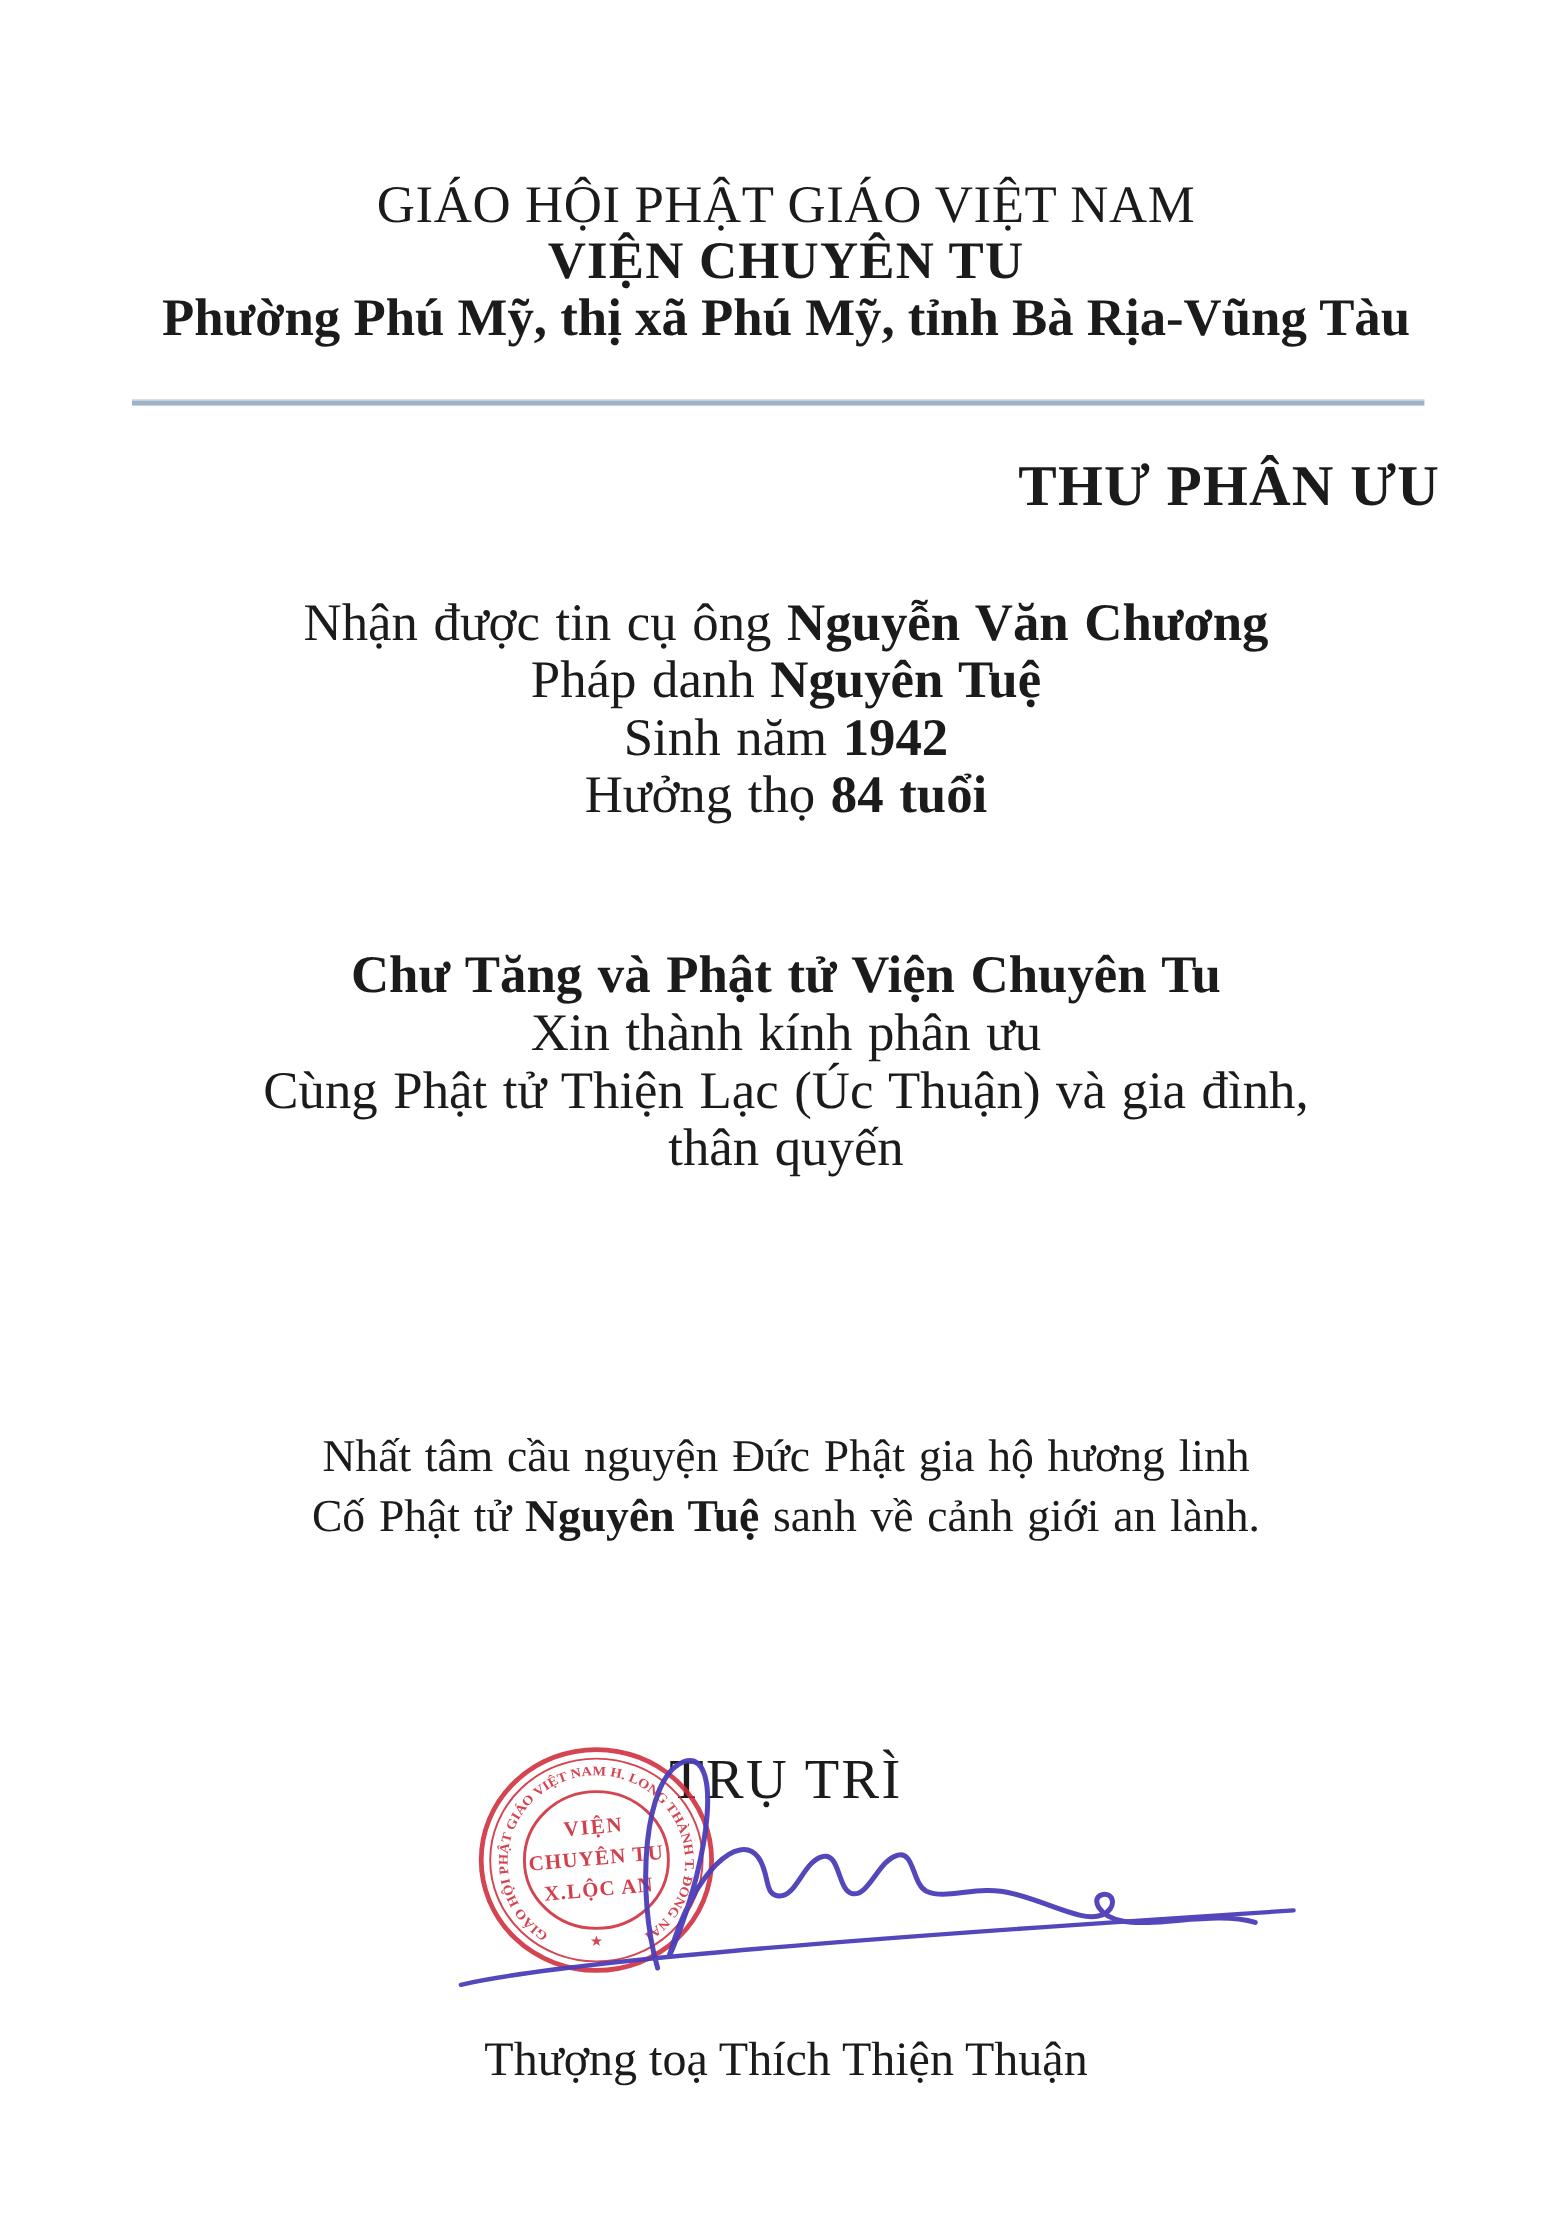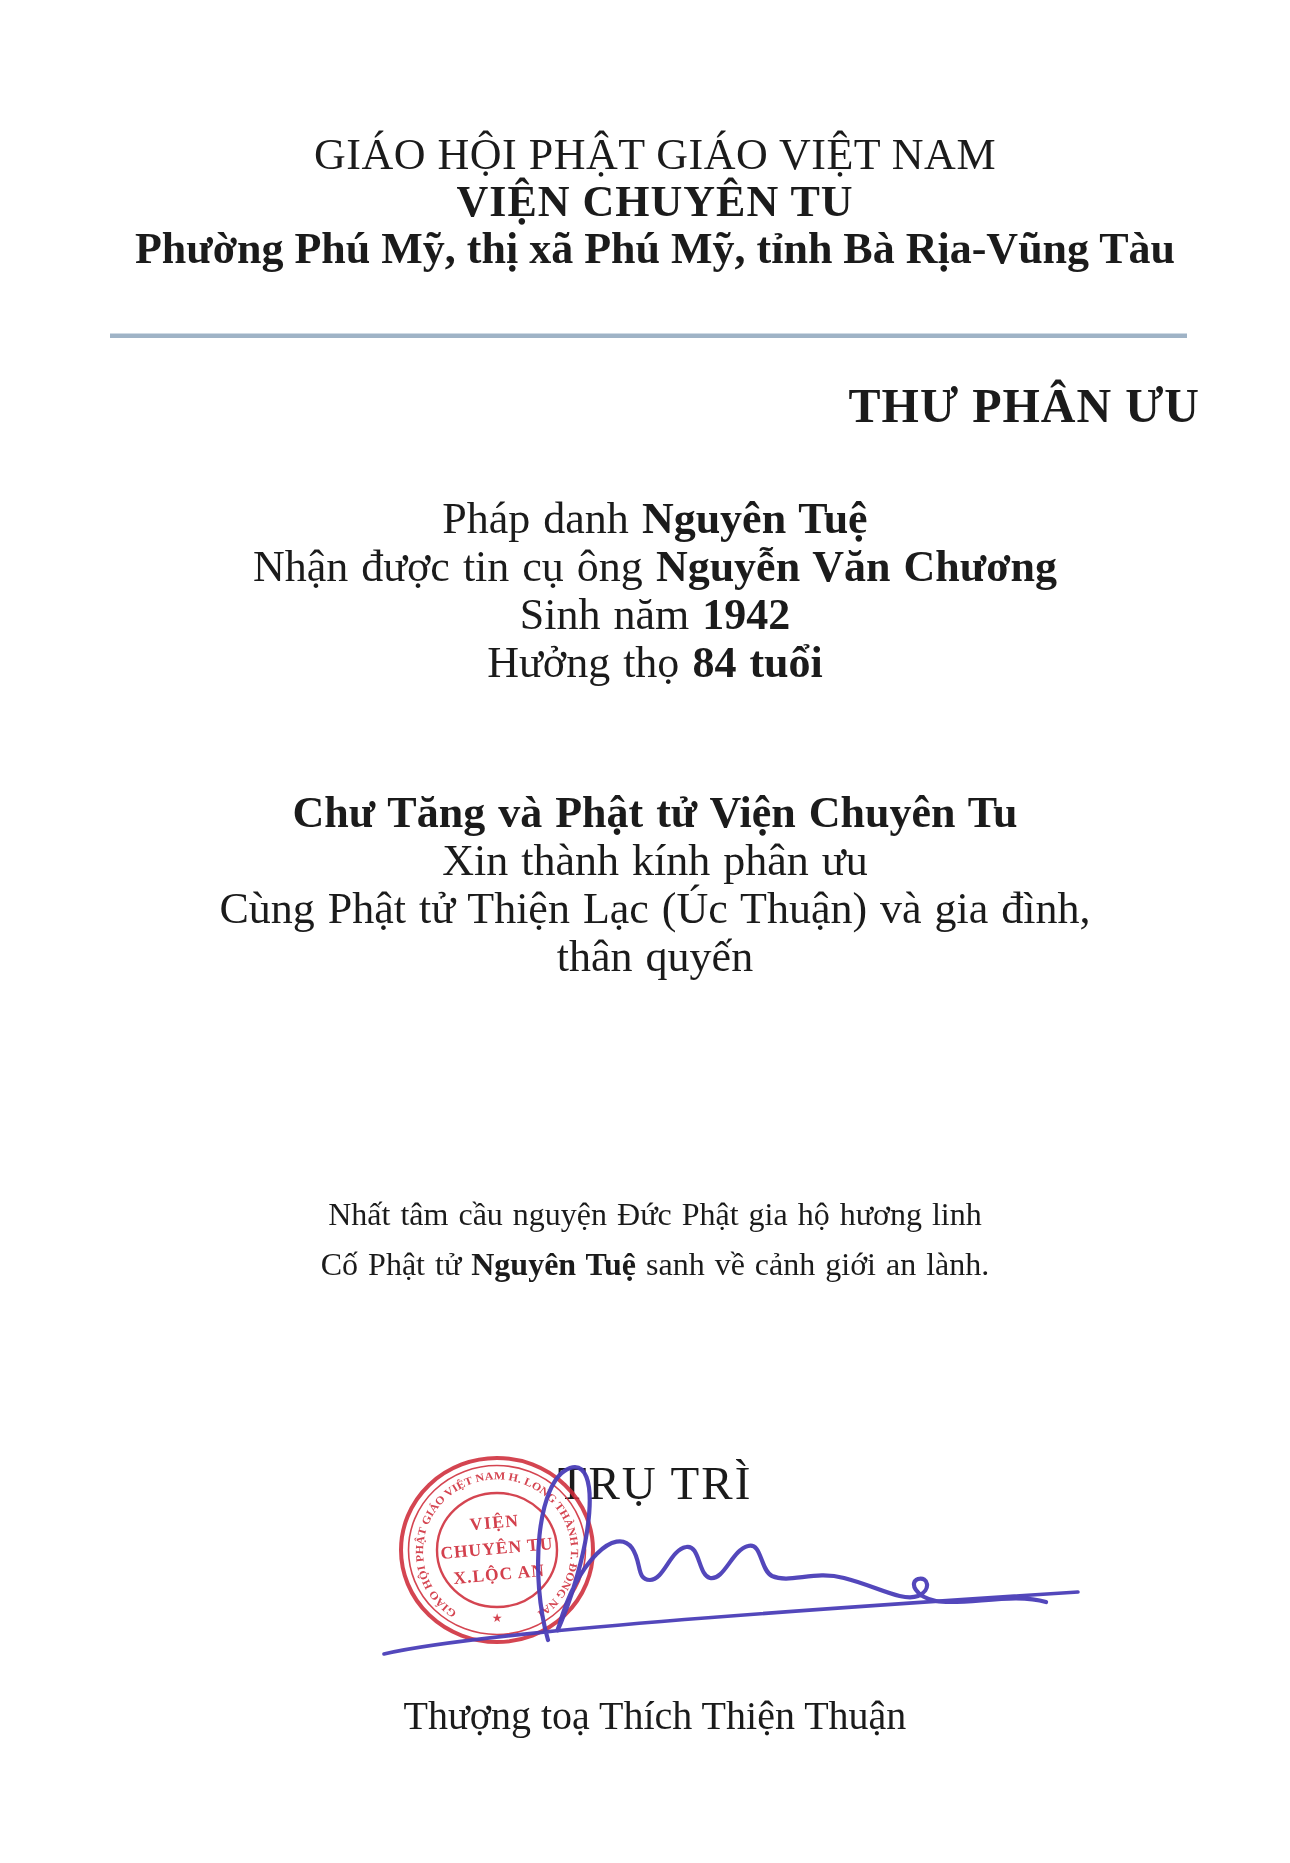--- a/index.html
+++ b/index.html
@@ -18,44 +18,44 @@
   }
   .header-org{font-size:44px;line-height:47px;letter-spacing:.5px;}
   .header-temple{font-size:44px;line-height:47px;font-weight:700;letter-spacing:1px;}
   .header-addr{font-size:44px;line-height:48px;font-weight:bold;}
   .divider{
     position:absolute;left:110px;top:333px;width:1077px;height:4px;
     border-top:1px solid #cfdae4;
   }
   .title{font-size:48px;font-weight:700;line-height:54px;letter-spacing:1px;text-align:right;}
   .body-block{font-size:44px;line-height:48px;word-spacing:2px;}
-  .prayer-block{font-size:32px;line-height:50px;word-spacing:2px;}
+  .prayer-block{font-size:38px;line-height:50px;word-spacing:2px;}
   .role{font-size:47px;line-height:52px;letter-spacing:2px;margin-top:33px;}
   .signer{font-size:40px;line-height:54px;}
   b{font-weight:700;}
   svg text{font-family:"Liberation Serif","DejaVu Serif",serif;}
 </style>
 </head>
 <body>
 
 <div class="page">
 
-  <div class="col" style="top:131px">
+  <div class="col" style="top:147px">
     <div class="header-org">GIÁO HỘI PHẬT GIÁO VIỆT NAM</div>
     <div class="header-temple">VIỆN CHUYÊN TU</div>
     <div class="header-addr">Phường Phú Mỹ, thị xã Phú Mỹ, tỉnh Bà Rịa-Vũng Tàu</div>
   </div>
 
   <div class="divider" style="background:#9fb3c6"></div>
 
   <div class="col title" style="top:379px">THƯ PHÂN ƯU</div>
 
   <div class="col body-block" style="top:495px">
+    <div><span>Nhận được tin cụ ông </span><b>Nguyễn Văn Chương</b></div>
     <div><span>Pháp danh </span><b>Nguyên Tuệ</b></div>
-    <div><span>Nhận được tin cụ ông </span><b>Nguyễn Văn Chương</b></div>
     <div><span>Sinh năm </span><b>1942</b></div>
     <div><span>Hưởng thọ </span><b>84 tuổi</b></div>
   </div>
 
   <div class="col body-block" style="top:789px">
     <div><b>Chư Tăng và Phật tử Viện Chuyên Tu</b></div>
     <div>Xin thành kính phân ưu</div>
     <div>Cùng Phật tử Thiện Lạc (Úc Thuận) và gia đình,</div>
     <div>thân quyến</div>
   </div>

